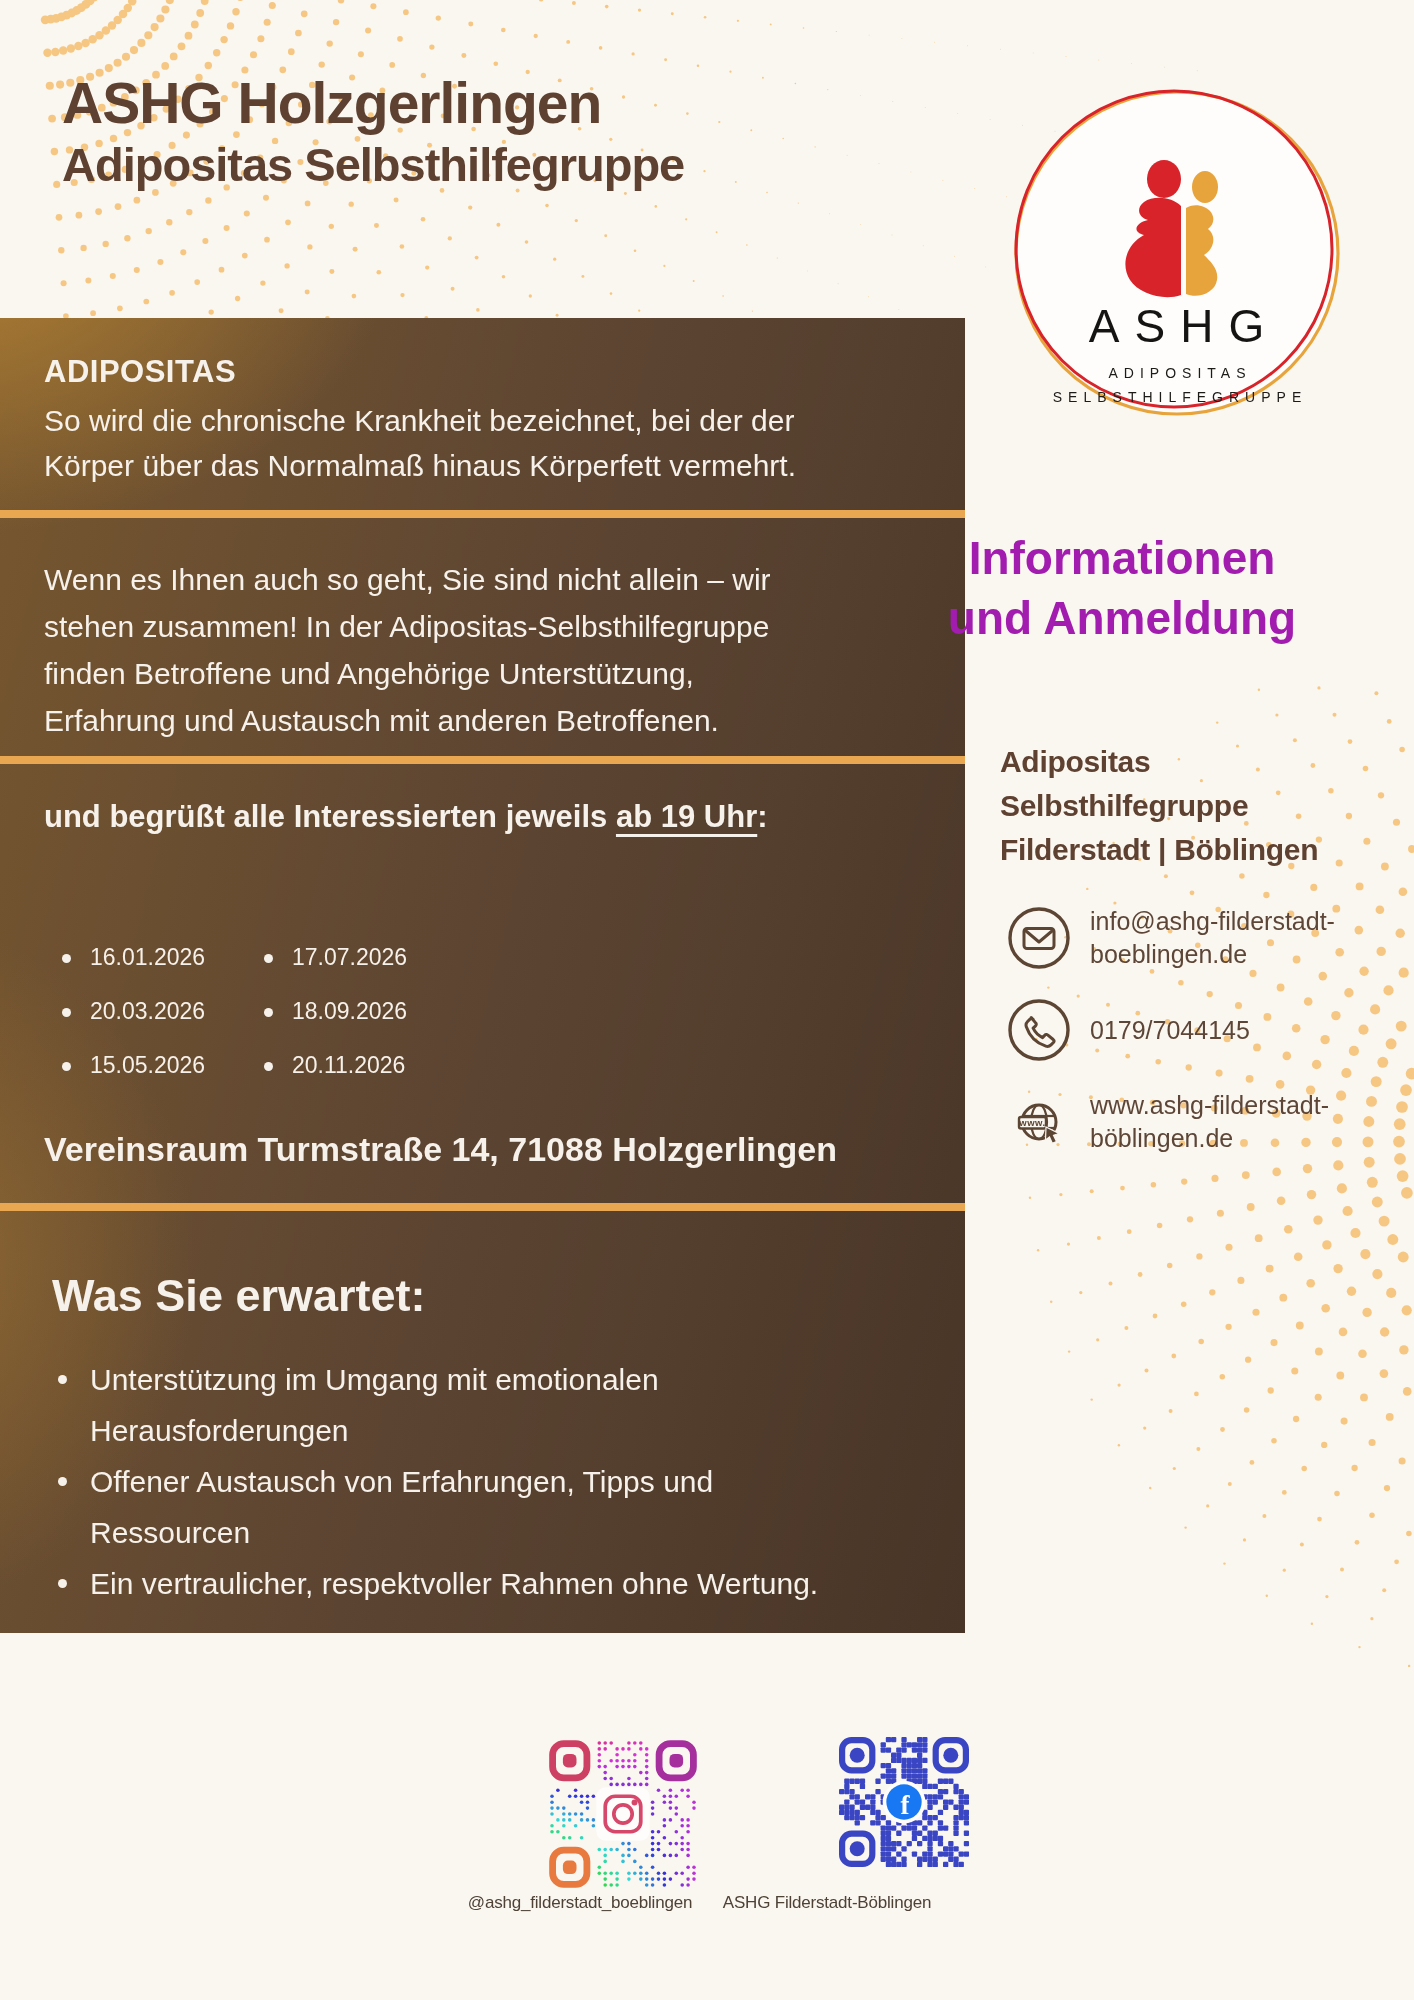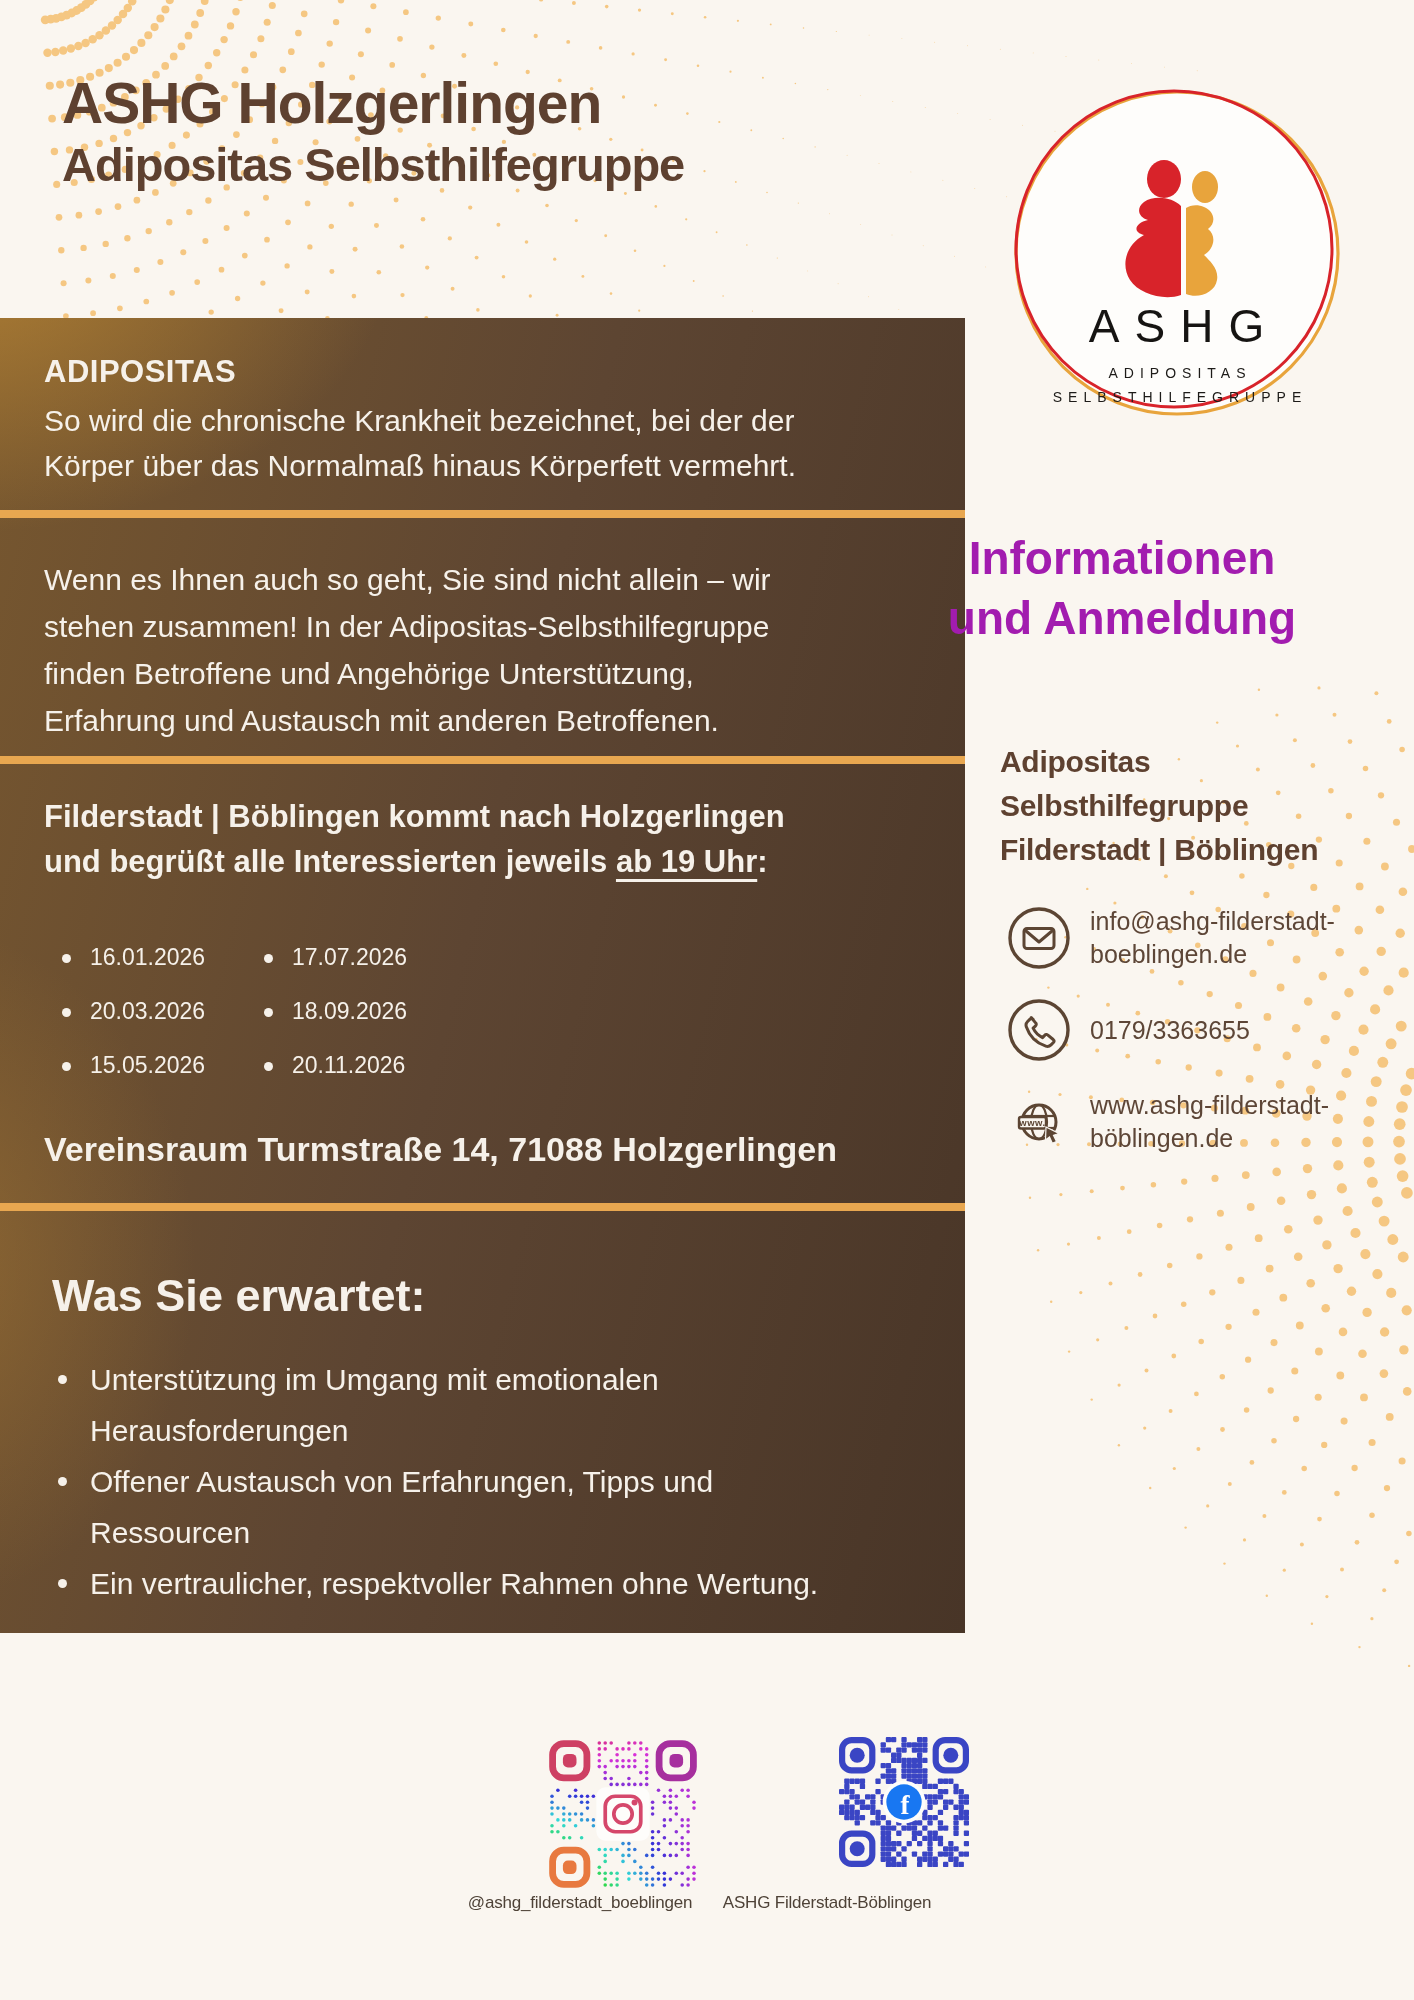--- a/index.html
+++ b/index.html
@@ -701,21 +701,20 @@
   <div class="adi-h">ADIPOSITAS</div>
   <div class="para para1">So wird die chronische Krankheit bezeichnet, bei der der
 Körper über das Normalmaß hinaus Körperfett vermehrt.</div>
   <div class="rule" style="top:192px"></div>
   <div class="para para2">Wenn es Ihnen auch so geht, Sie sind nicht allein – wir
 stehen zusammen! In der Adipositas-Selbsthilfegruppe
 finden Betroffene und Angehörige Unterstützung,
 Erfahrung und Austausch mit anderen Betroffenen.</div>
   <div class="rule" style="top:438px"></div>
   <div class="invite">
-    <div>Filderstadt | Böblingen kommt nach Holzgerlingen</div>
     <div><span>und begrüßt alle Interessierten jeweils </span><span class="u">ab 19 Uhr</span><span>:</span></div>
   </div>
   <ul class="dates dates-c1">
     <li>16.01.2026</li>
     <li>20.03.2026</li>
     <li>15.05.2026</li>
   </ul>
   <ul class="dates dates-c2">
     <li>17.07.2026</li>
     <li>18.09.2026</li>
@@ -747,21 +746,21 @@
       <polyline points="20,26 33,37 46,26" fill="none" stroke="#5C4533" stroke-width="3" stroke-linecap="round" stroke-linejoin="round"></polyline>
     </svg>
     <div class="contact-text">info@ashg-filderstadt-
 boeblingen.de</div>
   </div>
   <div class="contact-row">
     <svg width="66" height="66" viewBox="0 0 66 66">
       <circle cx="33" cy="33" r="29" fill="none" stroke="#5C4533" stroke-width="3.4"></circle>
       <path d="M25.2,20.5 l4.6,5.6 c0.7,0.8 0.6,2 -0.2,2.7 l-2.5,2.4 c2,4.1 5.3,7.4 9.4,9.4 l2.4,-2.5 c0.7,-0.8 1.9,-0.9 2.7,-0.2 l5.6,4.6 c0.9,0.8 1,2.1 0.2,3 l-2.4,2.4 c-1.4,1.4 -3.4,1.9 -5.2,1.3 -9.2,-3.1 -16.4,-10.3 -19.5,-19.5 -0.6,-1.8 -0.1,-3.8 1.3,-5.2 l2.4,-2.4 c0.9,-0.8 2.3,-0.7 3.2,0.4 z" fill="none" stroke="#5C4533" stroke-width="3" stroke-linejoin="round"></path>
     </svg>
-    <div class="contact-text">0179/3363655</div>
+    <div class="contact-text">0179/7044145</div>
   </div>
   <div class="contact-row">
     <svg width="66" height="66" viewBox="0 0 66 66">
       <circle cx="33" cy="33" r="17" fill="none" stroke="#5C4533" stroke-width="3"></circle>
       <ellipse cx="33" cy="33" rx="8" ry="17" fill="none" stroke="#5C4533" stroke-width="2.2"></ellipse>
       <line x1="17" y1="27" x2="49" y2="27" stroke="#5C4533" stroke-width="2.2"></line>
       <line x1="17" y1="39" x2="49" y2="39" stroke="#5C4533" stroke-width="2.2"></line>
       <rect x="13" y="28" width="27" height="11.5" rx="2" fill="#FAF6F0" stroke="#5C4533" stroke-width="2.4"></rect>
       <text x="26.5" y="37.2" text-anchor="middle" font-size="9.5" letter-spacing="0.5" fill="#5C4533" font-weight="bold">www.</text>
       <path d="M40,38 L53,44.5 L47.5,46.3 L50.5,52.5 L46.3,54.3 L43.5,48 L39.5,51 Z" fill="#5C4533" stroke="#FAF6F0" stroke-width="1.2"></path>

